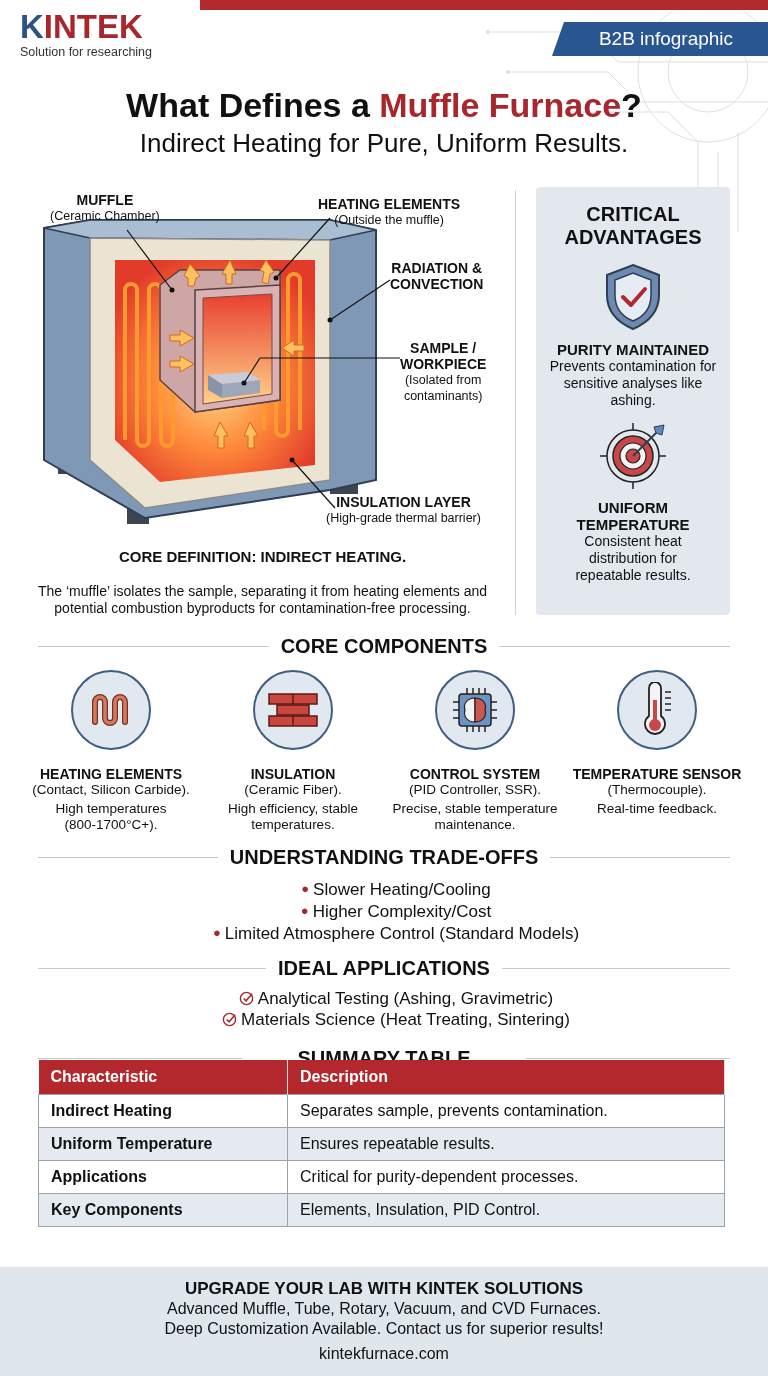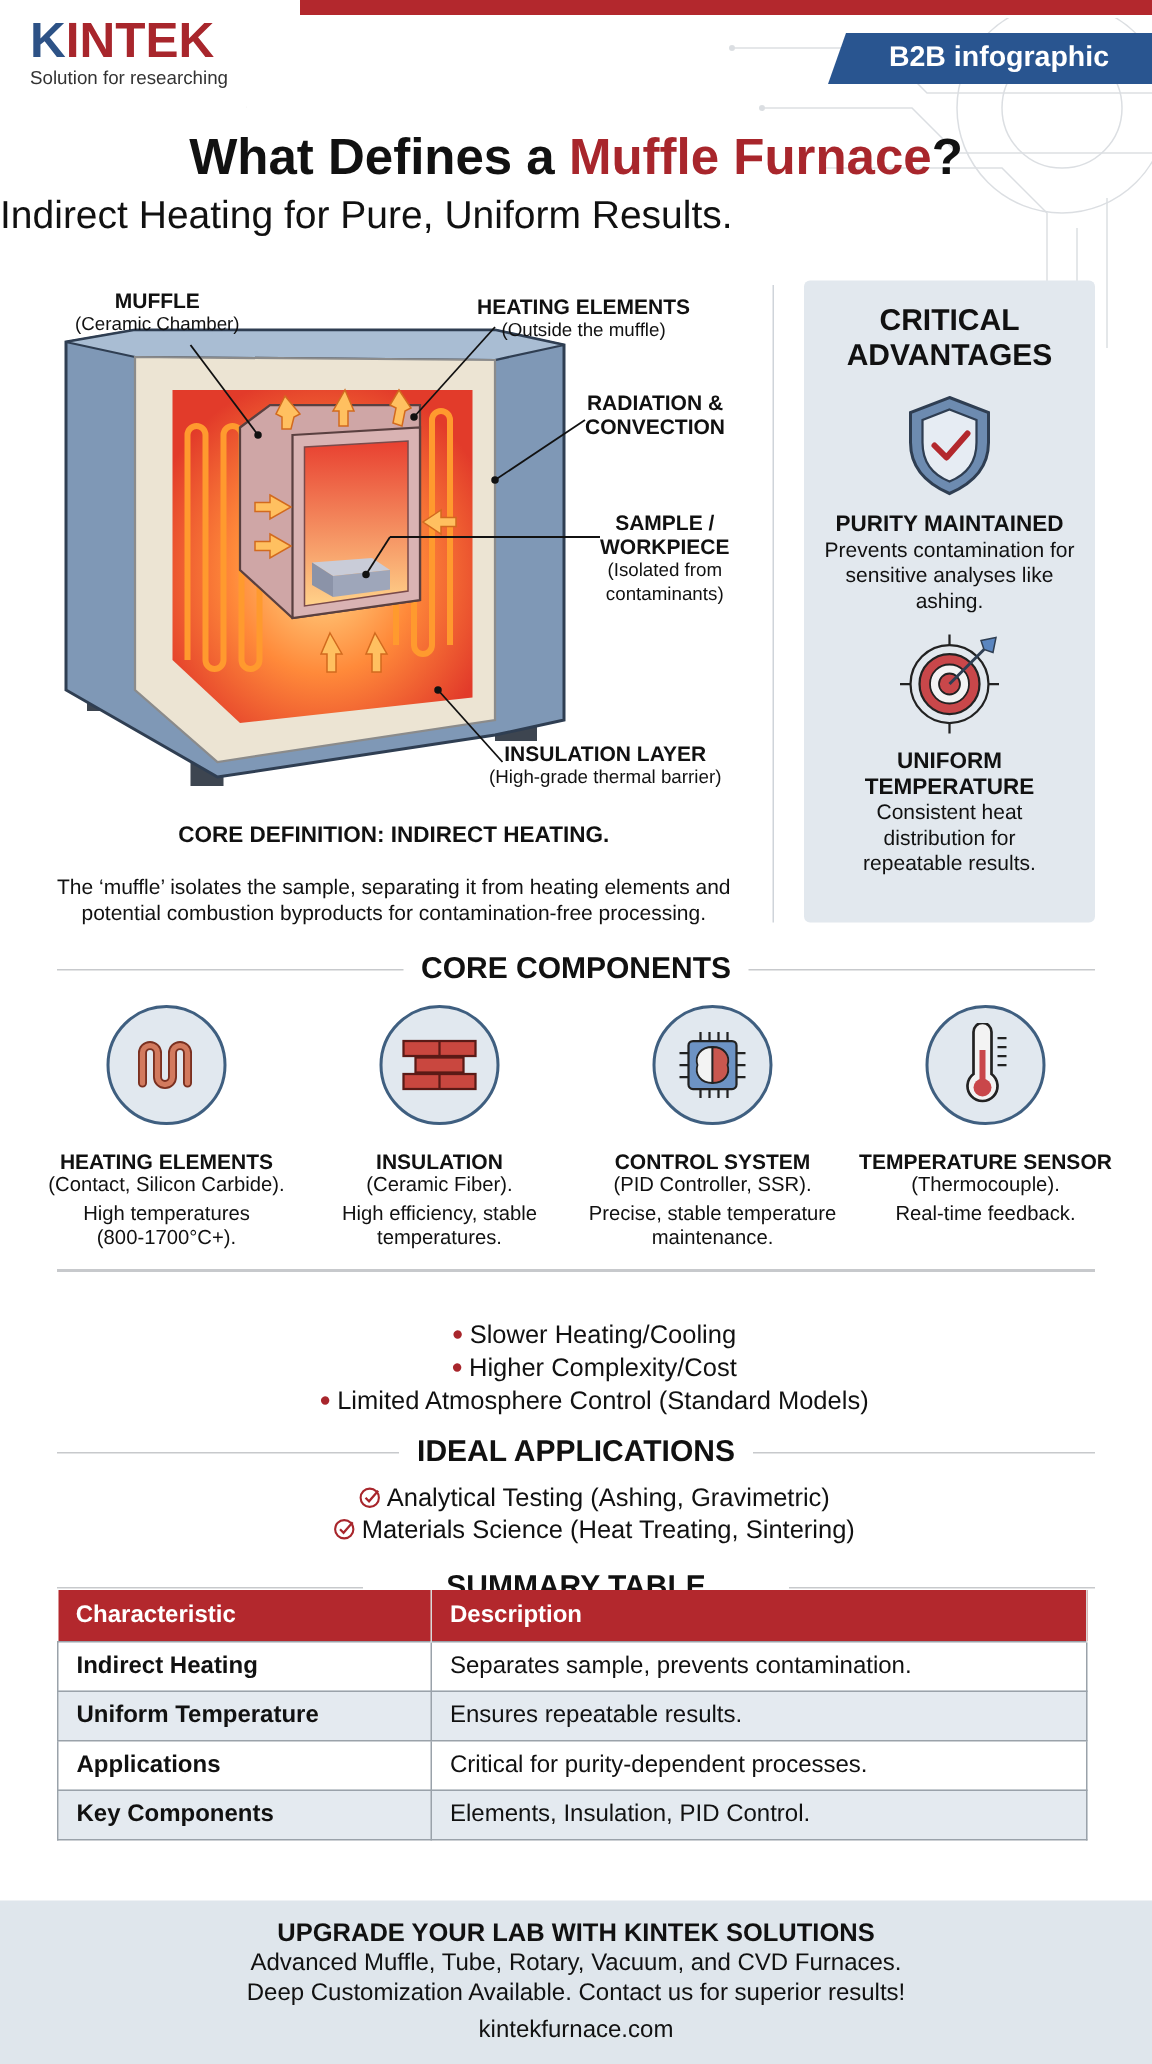--- a/index.html
+++ b/index.html
@@ -9,28 +9,28 @@
   
   .topbar { position: absolute; left: 200px; top: 0; width: 568px; height: 10px; background: #b3282d; }
   .logo-card { position: absolute; left: 0; top: 0; width: 200px; height: 72px; background: #fff;
     border-bottom-right-radius: 14px; box-shadow: 2px 3px 6px rgba(0,0,0,0.15);
     clip-path: polygon(0 0, 100% 0, 82% 100%, 0 100%); }
   .logo { position: absolute; left: 20px; top: 10px; }
   .logo-word { font-family: "Liberation Sans", sans-serif; font-weight: bold; font-size: 33px; color: #a8262c; letter-spacing: 0px; line-height: 34px; }
   .logo-word .k { color: #2d5286; }
   .logo-tag { font-size: 12.5px; color: #333; margin-top: 1px; }
   .badge { position: absolute; left: 552px; top: 22px; width: 216px; height: 34px; background: #295590;
-    clip-path: polygon(12px 0, 100% 0, 100% 100%, 0 100%); color: #fff; font-weight: bold; font-size: 19px;
+    clip-path: polygon(12px 0, 100% 0, 100% 100%, 0 100%); color: #fff; font-weight: normal; font-size: 19px;
     line-height: 34px; text-align: center; padding-left: 12px; }
 
   .circuit { position: absolute; right: 0; top: 12px; width: 300px; height: 220px; opacity: 0.35; }
 
   .title { position: absolute; left: 0; width: 768px; top: 86px; text-align: center; font-size: 34px; font-weight: bold; color: #111; }
   .title .accent { color: #a8262c; }
-  .subtitle { position: absolute; left: 0; width: 768px; top: 128px; font-size: 26px; color: #111; }
+  .subtitle { position: absolute; left: 0; width: 768px; top: 128px; text-align: center; font-size: 26px; color: #111; }
 
   
   .diagram { position: absolute; left: 30px; top: 190px; width: 480px; height: 345px; }
   .diag-label { position: absolute; font-size: 14px; font-weight: bold; color: #111; text-align: center; line-height: 16px; }
   .diag-sub { font-weight: normal; font-size: 12.5px; display: block; }
 
   .v-divider { position: absolute; left: 515px; top: 190px; width: 1px; height: 425px; background: #cfd4da; }
 
   .core-def { position: absolute; left: 30px; width: 465px; top: 548px; text-align: center; }
   .core-def-title { font-weight: bold; font-size: 15px; }
@@ -304,20 +304,21 @@
       </svg>
     </div>
     <div class="comp-title">TEMPERATURE SENSOR</div>
     <div class="comp-sub">(Thermocouple).</div>
     <div class="comp-body">Real-time feedback.</div>
   </div>
 </div>
 
 <div class="section-head" style="top:846px;">
   <div class="line"></div>
+  <div class="label">UNDERSTANDING TRADE-OFFS</div>
   <div class="line"></div>
 </div>
 <div class="list" style="top:878px;">
   <div><span class="bullet">●</span><span>Slower Heating/Cooling</span></div>
   <div><span class="bullet">●</span><span>Higher Complexity/Cost</span></div>
   <div><span class="bullet">●</span><span>Limited Atmosphere Control (Standard Models)</span></div>
 </div>
 
 <div class="section-head" style="top:957px;">
   <div class="line"></div>

